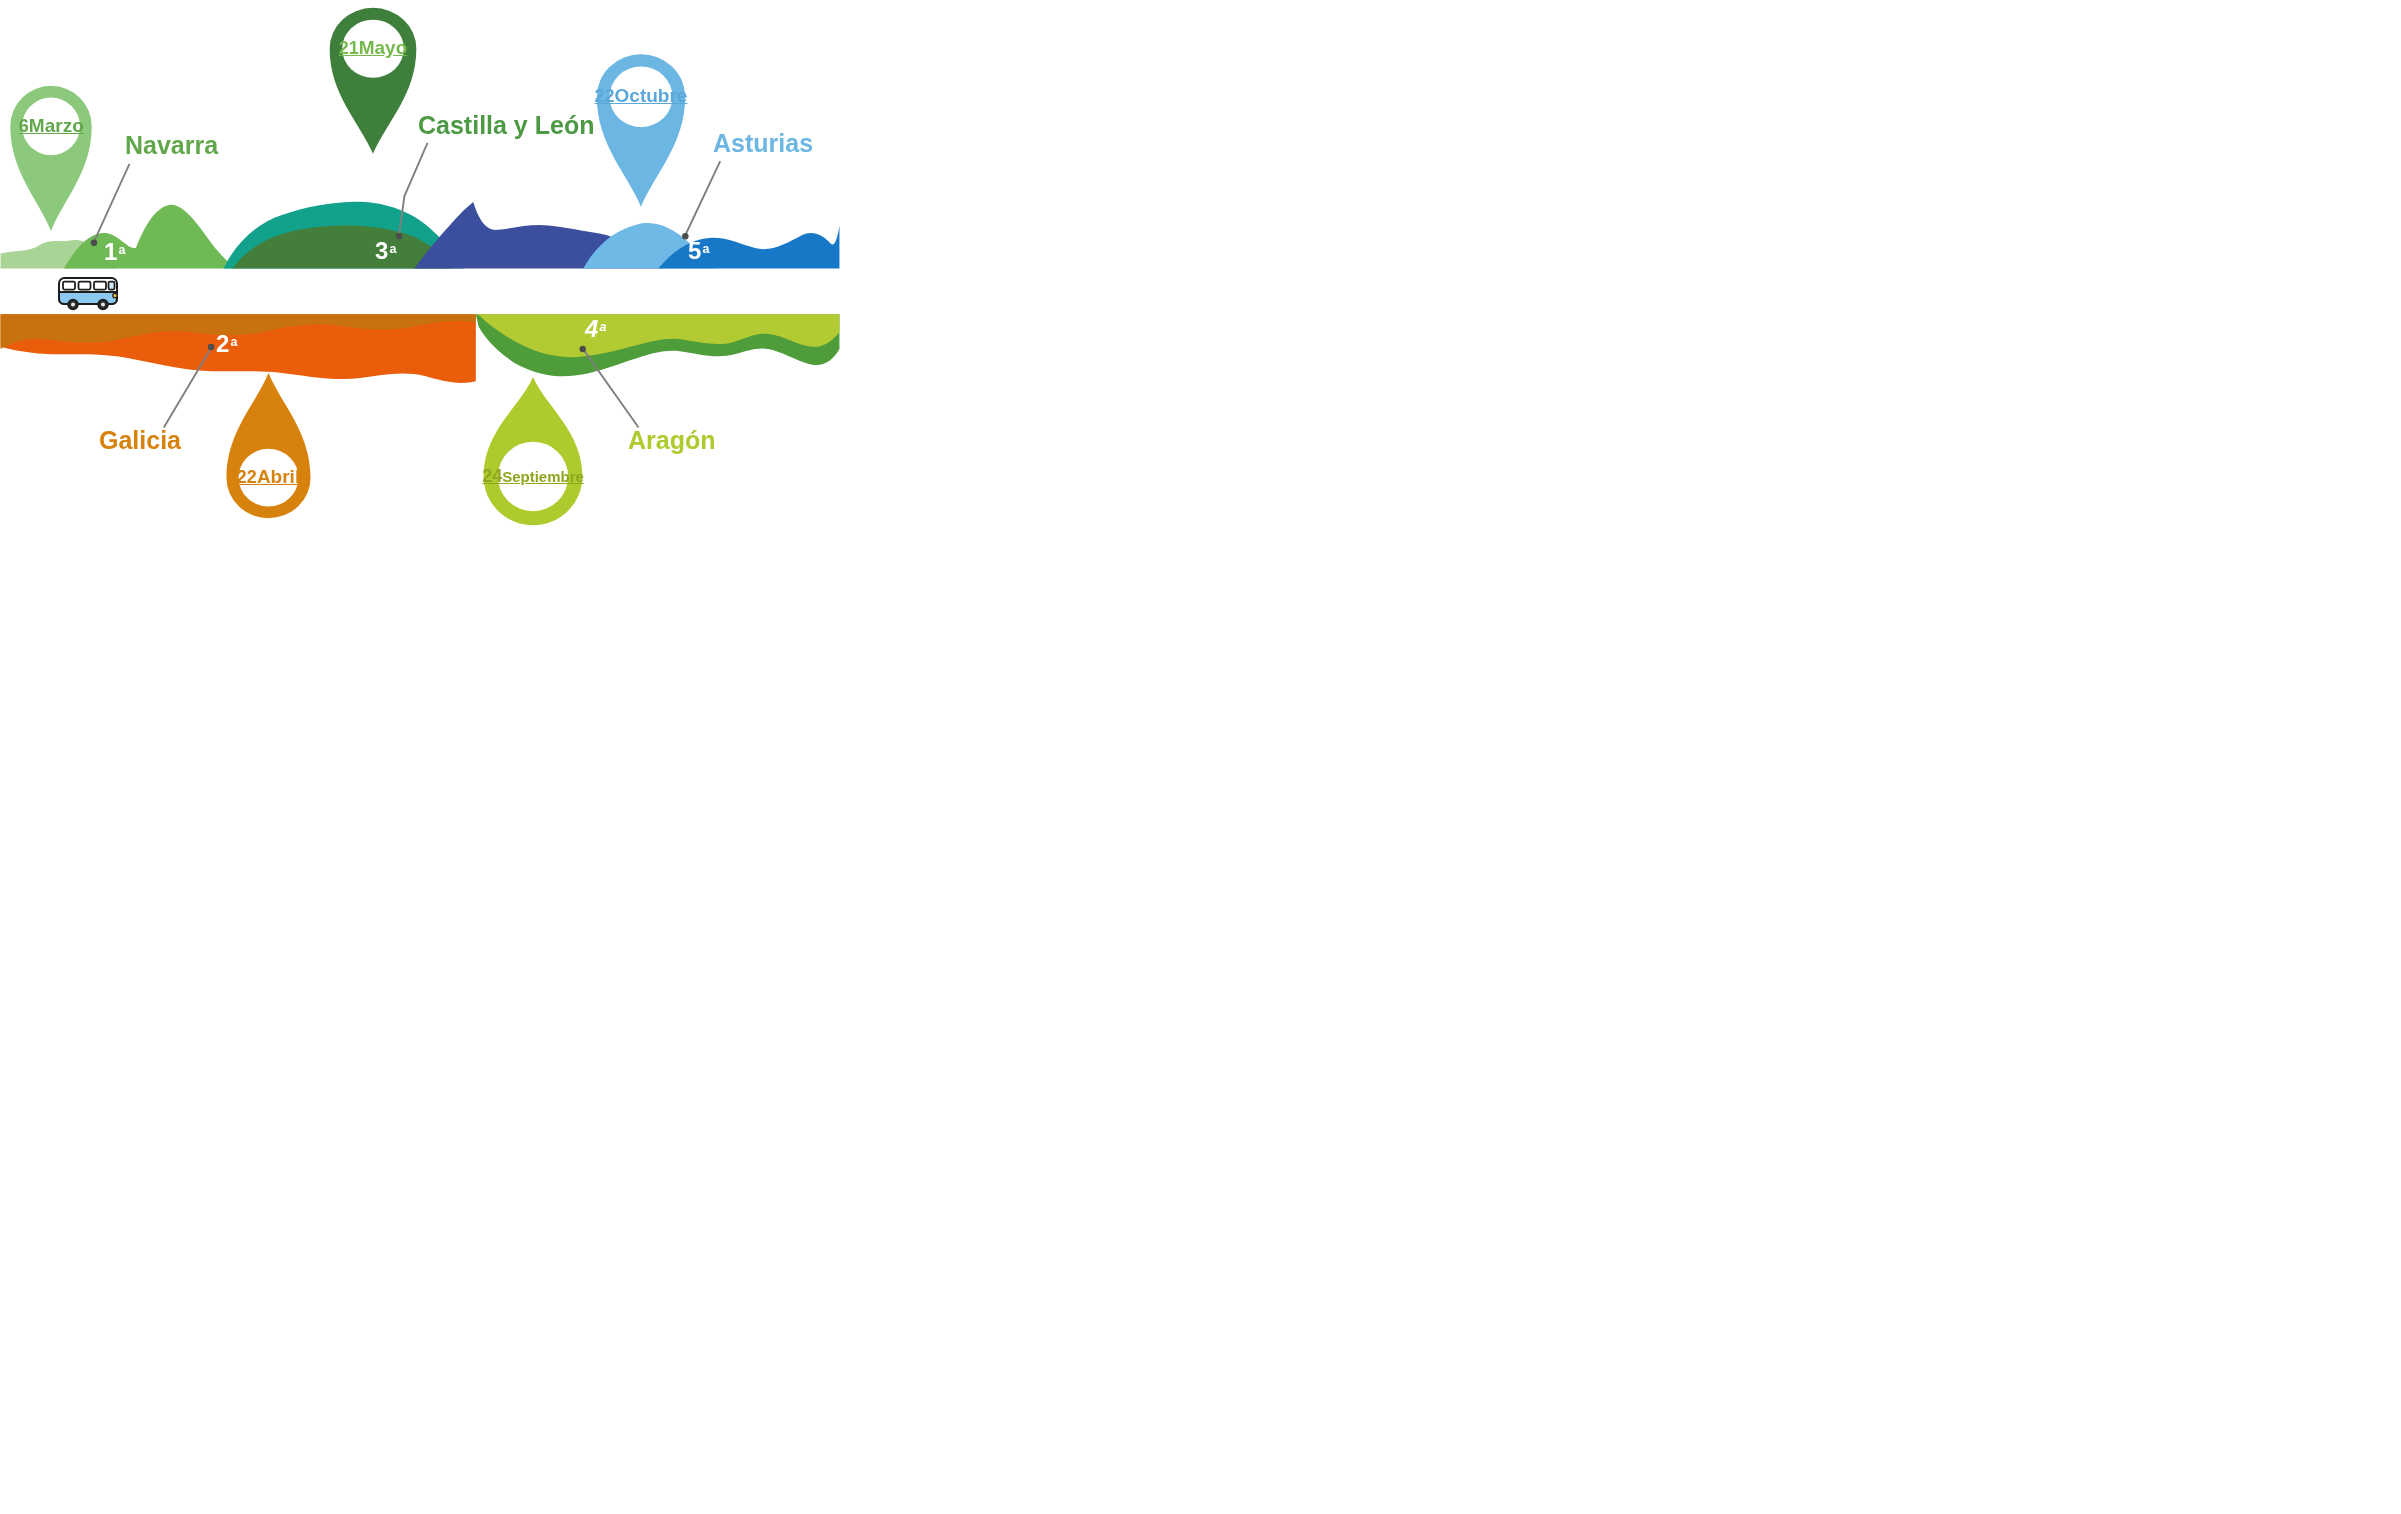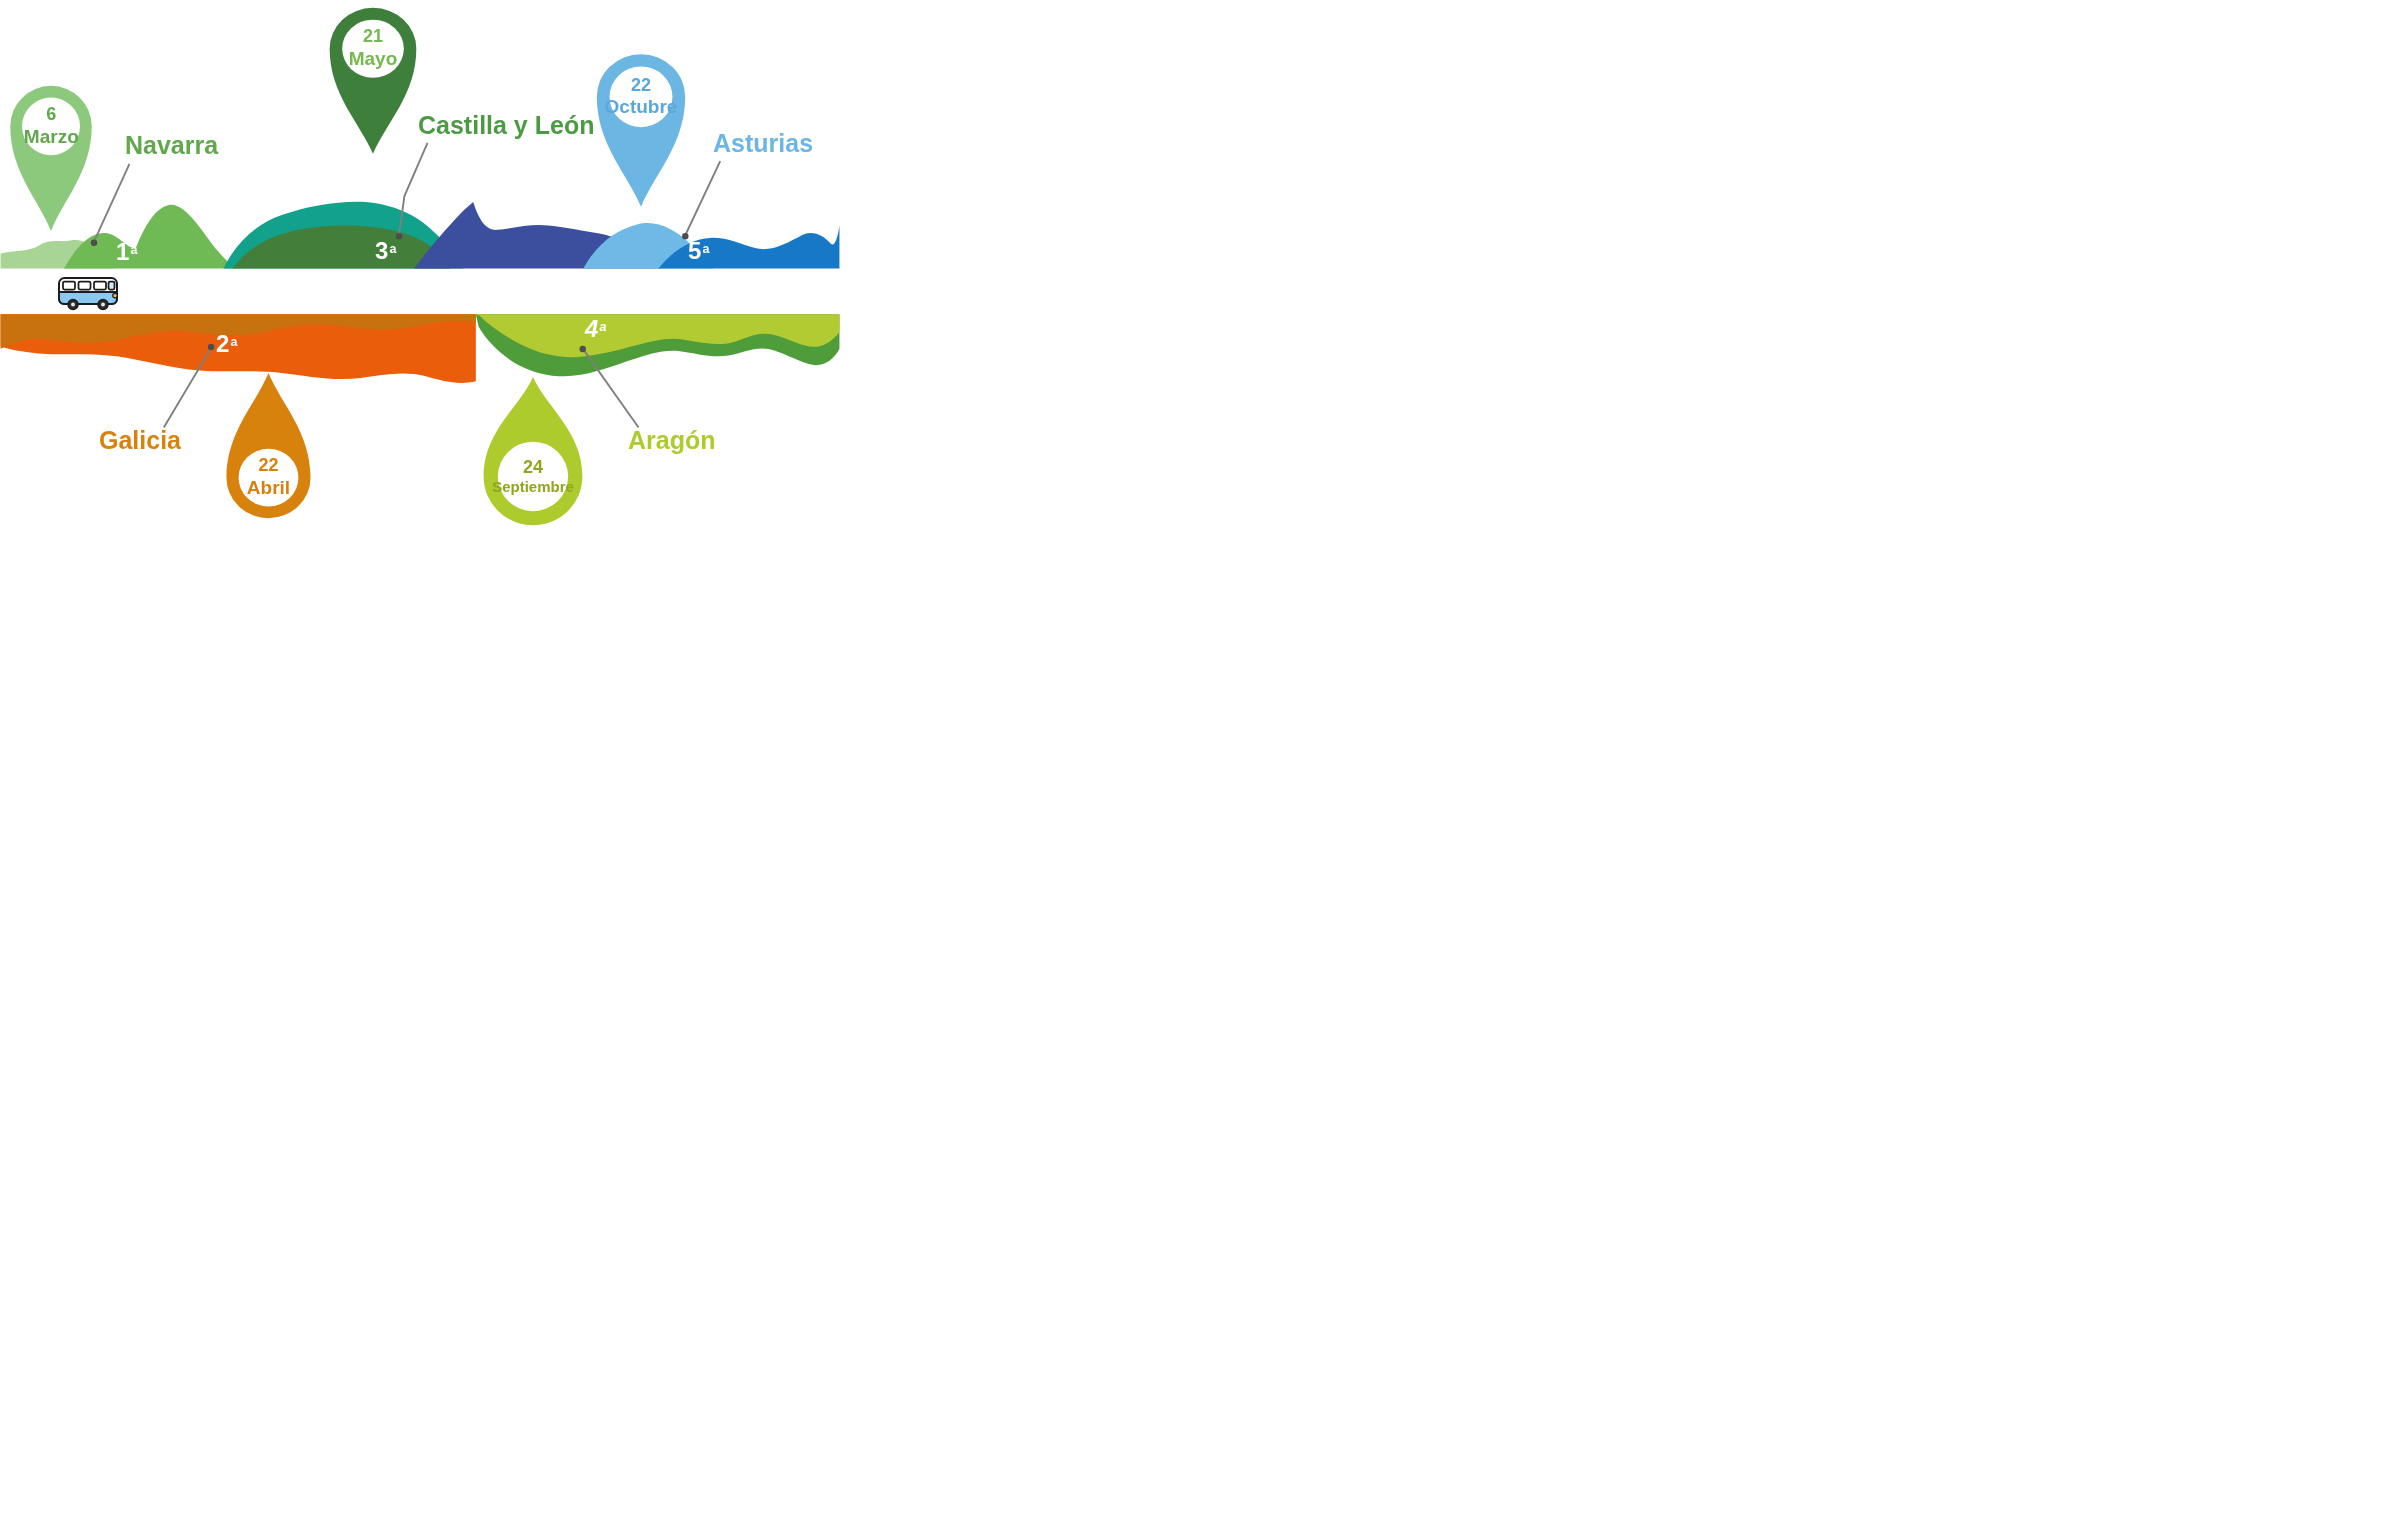--- a/index.html
+++ b/index.html
@@ -10,22 +10,22 @@
   .landscape{position:absolute;left:0;top:0;width:840px;height:529px;}
   .connector line,.connector polyline{stroke:#7f7f7f;stroke-width:3.5;fill:none;}
   .connector circle{fill:#4d4d4d;}
   .region-label{position:absolute;font-weight:bold;font-size:25px;line-height:1;white-space:nowrap;}
   .marker{position:absolute;color:#ffffff;font-weight:bold;font-size:24px;line-height:1;}
   .marker .suffix{font-size:0.52em;vertical-align:0.5em;margin-left:1.1px;}
   .pin{position:absolute;}
   .pin > svg{position:absolute;left:0;top:0;width:100%;height:100%;}
   .pin-label{
     position:absolute;left:8%;right:8%;
-    display:flex;flex-direction:column;align-items:center;justify-content:center;
-    text-align:center;font-weight:bold;
+    display:flex;flex-direction:row;align-items:center;justify-content:center;
+    text-align:center;font-weight:bold;text-decoration:underline;
   }
   .pin--down .pin-label{top:12.5%;height:37%;}
   .pin--up .pin-label{top:50.5%;height:37%;}
   .pin--wide .pin-label{top:43%;height:45%;}
   .pin-day{font-size:18px;line-height:1.2;}
   .pin-month{font-size:19px;line-height:1.2;}
   .pin--wide .pin-month{font-size:15px;}
   .van{position:absolute;left:56px;top:272px;width:66px;height:43px;}
   .road-band{position:absolute;left:0;top:269px;width:840px;height:46px;background:#ffffff;}
 </style>
@@ -81,21 +81,21 @@
     <rect x="44" y="19" width="24" height="16" rx="3" fill="#ffffff" stroke="#1d1d1d" stroke-width="3.5"></rect>
     <rect x="75" y="19" width="24" height="16" rx="3" fill="#ffffff" stroke="#1d1d1d" stroke-width="3.5"></rect>
     <rect x="104" y="19" width="12" height="16" rx="3" fill="#cfe9fb" stroke="#1d1d1d" stroke-width="3.5"></rect>
     <circle cx="33" cy="65" r="10" fill="#2b2b2b" stroke="#1d1d1d" stroke-width="3"></circle>
     <circle cx="33" cy="65" r="4" fill="#e6e6e6"></circle>
     <circle cx="93" cy="65" r="10" fill="#2b2b2b" stroke="#1d1d1d" stroke-width="3"></circle>
     <circle cx="93" cy="65" r="4" fill="#e6e6e6"></circle>
     <circle cx="117" cy="47" r="4.5" fill="#F6C445" stroke="#1d1d1d" stroke-width="2.5"></circle>
   </svg>
 
-  <div class="marker" style="left:116px;top:240px;text-align:center;">
+  <div class="marker" style="left:104px;top:240px;text-align:center;">
     <span>1</span><span class="suffix">a</span>
   </div>
   <div class="marker" style="left:216px;top:332px;">
     <span>2</span><span class="suffix">a</span>
   </div>
   <div class="marker" style="left:375px;top:239px;">
     <span>3</span><span class="suffix">a</span>
   </div>
   <div class="marker" style="left:585px;top:317px;font-style:italic;">
     <span>4</span><span class="suffix">a</span>

